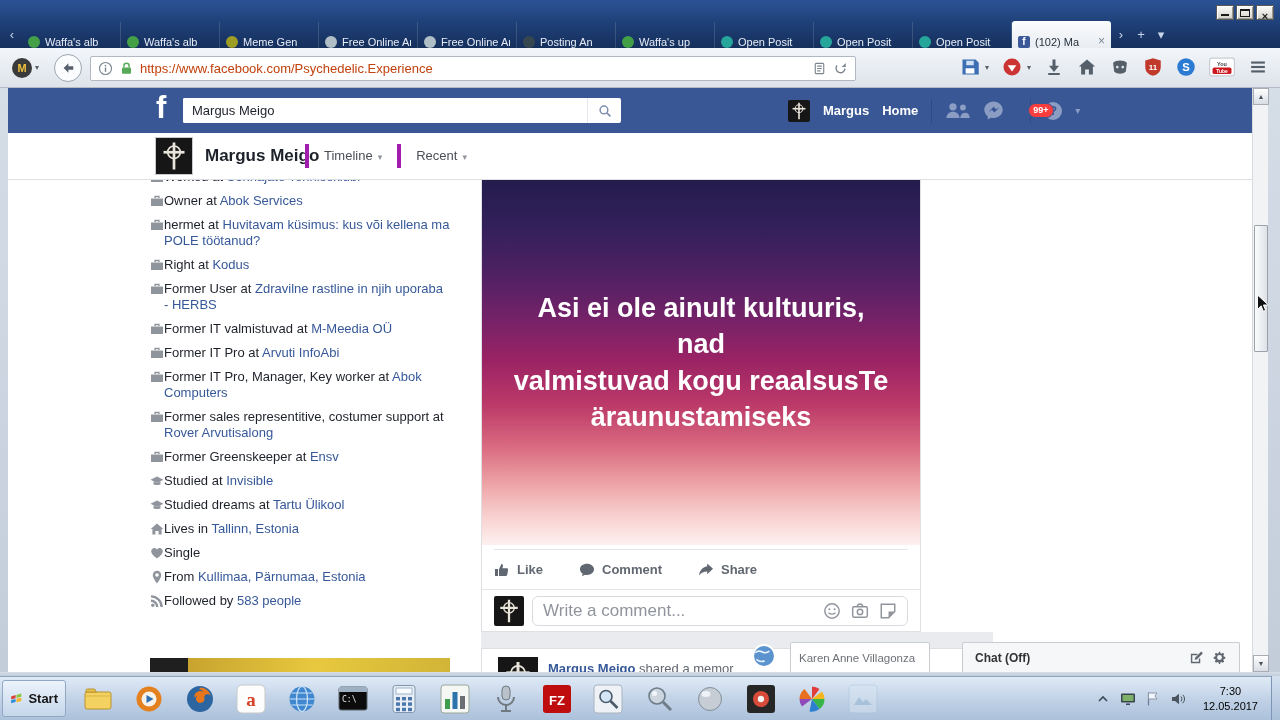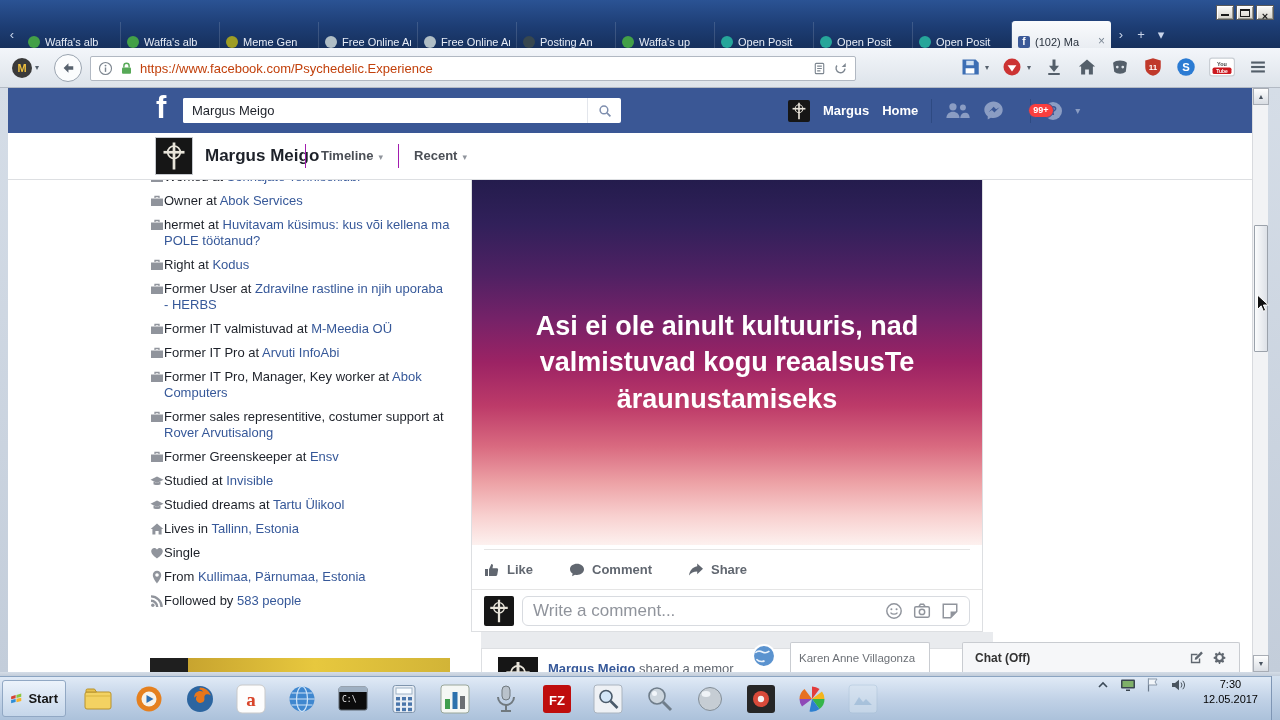--- a/index.html
+++ b/index.html
@@ -86,34 +86,34 @@
   .help-circle{width:18px;height:18px;border-radius:50%;background:#8b9dc3;color:#3a5795;font-weight:bold;
     font-size:12px;line-height:18px;text-align:center}
   .fb-caret{font-size:10px;color:#8b9dc3}
 
   
   .fb-subheader{position:absolute;left:8px;top:133px;width:1244px;height:47px;background:#fff;border-bottom:1px solid #dddfe2}
   .profile-avatar{position:absolute;left:147px;top:4px;width:38px;height:38px;border:1px solid #c6c9ce;overflow:hidden}
   .profile-avatar svg{width:100%;height:100%;display:block}
   .profile-name{position:absolute;left:197px;top:13px;font-size:17px;font-weight:bold;color:#1d2129}
   .sub-tabs{position:absolute;left:297px;top:0;height:46px;display:flex;align-items:center}
-  .sub-tab{padding:0 15px;font-size:13px;font-weight:bold;color:#4b4f56;border-left:1px solid #a21caf;height:24px;line-height:24px}
+  .sub-tab{padding:0 15px;font-size:13px;font-weight:normal;color:#4b4f56;border-left:4px solid #a21caf;height:24px;line-height:24px}
   .sub-tab .caret{font-size:9px;color:#90949c;margin-left:5px}
 
   
   .fb-content{position:absolute;left:8px;top:180px;width:1244px;height:492px;background:#fff;overflow:hidden}
   .about-list{position:absolute;left:142px;top:-11px;width:300px}
   .about-row{display:flex;margin-bottom:8px;font-size:13px;line-height:16px;color:#1d2129}
   .about-icon{width:14px;height:14px;color:#90949c;flex:none;margin-top:1px}
   .about-icon svg{width:100%;height:100%;display:block}
   .lnk{color:#365899}
   .photos-peek{position:absolute;left:142px;top:478px;width:300px;height:18px;
     background:linear-gradient(90deg,#1f1f1f 0,#1f1f1f 38px,#c8a42f 38px,#e7c83e 55%,#d2b437 100%)}
 
-  .post-card{position:absolute;left:463px;top:0;width:512px;height:452px;background:#fff;
+  .post-card{position:absolute;left:473px;top:0;width:440px;height:452px;background:#fff;
     border:1px solid #dddfe2;border-top:none}
   .post-image{height:365px;display:flex;flex-direction:column;align-items:center;justify-content:center;
     padding:0 28px;text-align:center;
     background:linear-gradient(180deg,#241c4d 0%,#31205a 12%,#4f2163 26%,#752268 38%,#9c2364 50%,#bd3b69 62%,#d96a80 73%,#eda2a6 83%,#f8d0cf 92%,#fdf1ef 100%)}
   .post-image div{color:#fff;font-size:27px;font-weight:bold;line-height:1.35}
   .actions-wrap{margin:4px 12px 0;border-top:1px solid #e5e5e5;height:40px;display:flex;align-items:center}
   .action{display:flex;align-items:center;gap:7px;margin-right:36px;color:#616770;font-size:13px;font-weight:bold}
   .a-ic{width:16px;height:16px;color:#616770}
   .a-ic svg{width:100%;height:100%;display:block}
   .comment-row{height:42px;border-top:1px solid #e5e5e5;display:flex;align-items:center;padding:0 12px;gap:8px}
@@ -151,21 +151,21 @@
     background:linear-gradient(#e0eaf6,#c0d1e6 42%,#9fb8d4)}
   .start-btn{position:absolute;left:2px;top:3px;width:64px;height:37px;display:flex;align-items:center;gap:6px;
     padding:0 7px;background:linear-gradient(#ecf3fb,#c5d6ea);border:1px solid #91a8c4;border-radius:3px;
     font-size:13px;font-weight:bold;color:#161616}
   .start-flag{width:20px;height:20px}
   .start-flag svg{width:100%;height:100%;display:block}
   .ql{position:absolute;left:72px;top:3px;display:flex}
   .ql-item{width:51px;height:38px;display:flex;align-items:center;justify-content:center}
   .ql-item span{width:30px;height:30px;display:block}
   .ql-item svg{width:100%;height:100%;display:block}
-  .tray{position:absolute;right:22px;top:0;height:44px;display:flex;align-items:flex-start;gap:9px}
+  .tray{position:absolute;right:22px;top:0;height:44px;display:flex;align-items:center;gap:9px}
   .tray-ic{width:16px;height:16px}
   .tray-ic svg{width:100%;height:100%;display:block}
   .clock{font-size:11px;color:#000;text-align:center;line-height:1.35;margin-left:8px}
   .show-desktop{position:absolute;right:0;top:676px;width:9px;height:44px;border-left:1px solid #7e96b5;
     background:linear-gradient(#d4e1f0,#a8bed8)}
 </style>
 </head>
 <body>
 
 <div class="screen" data-name="desktop">

